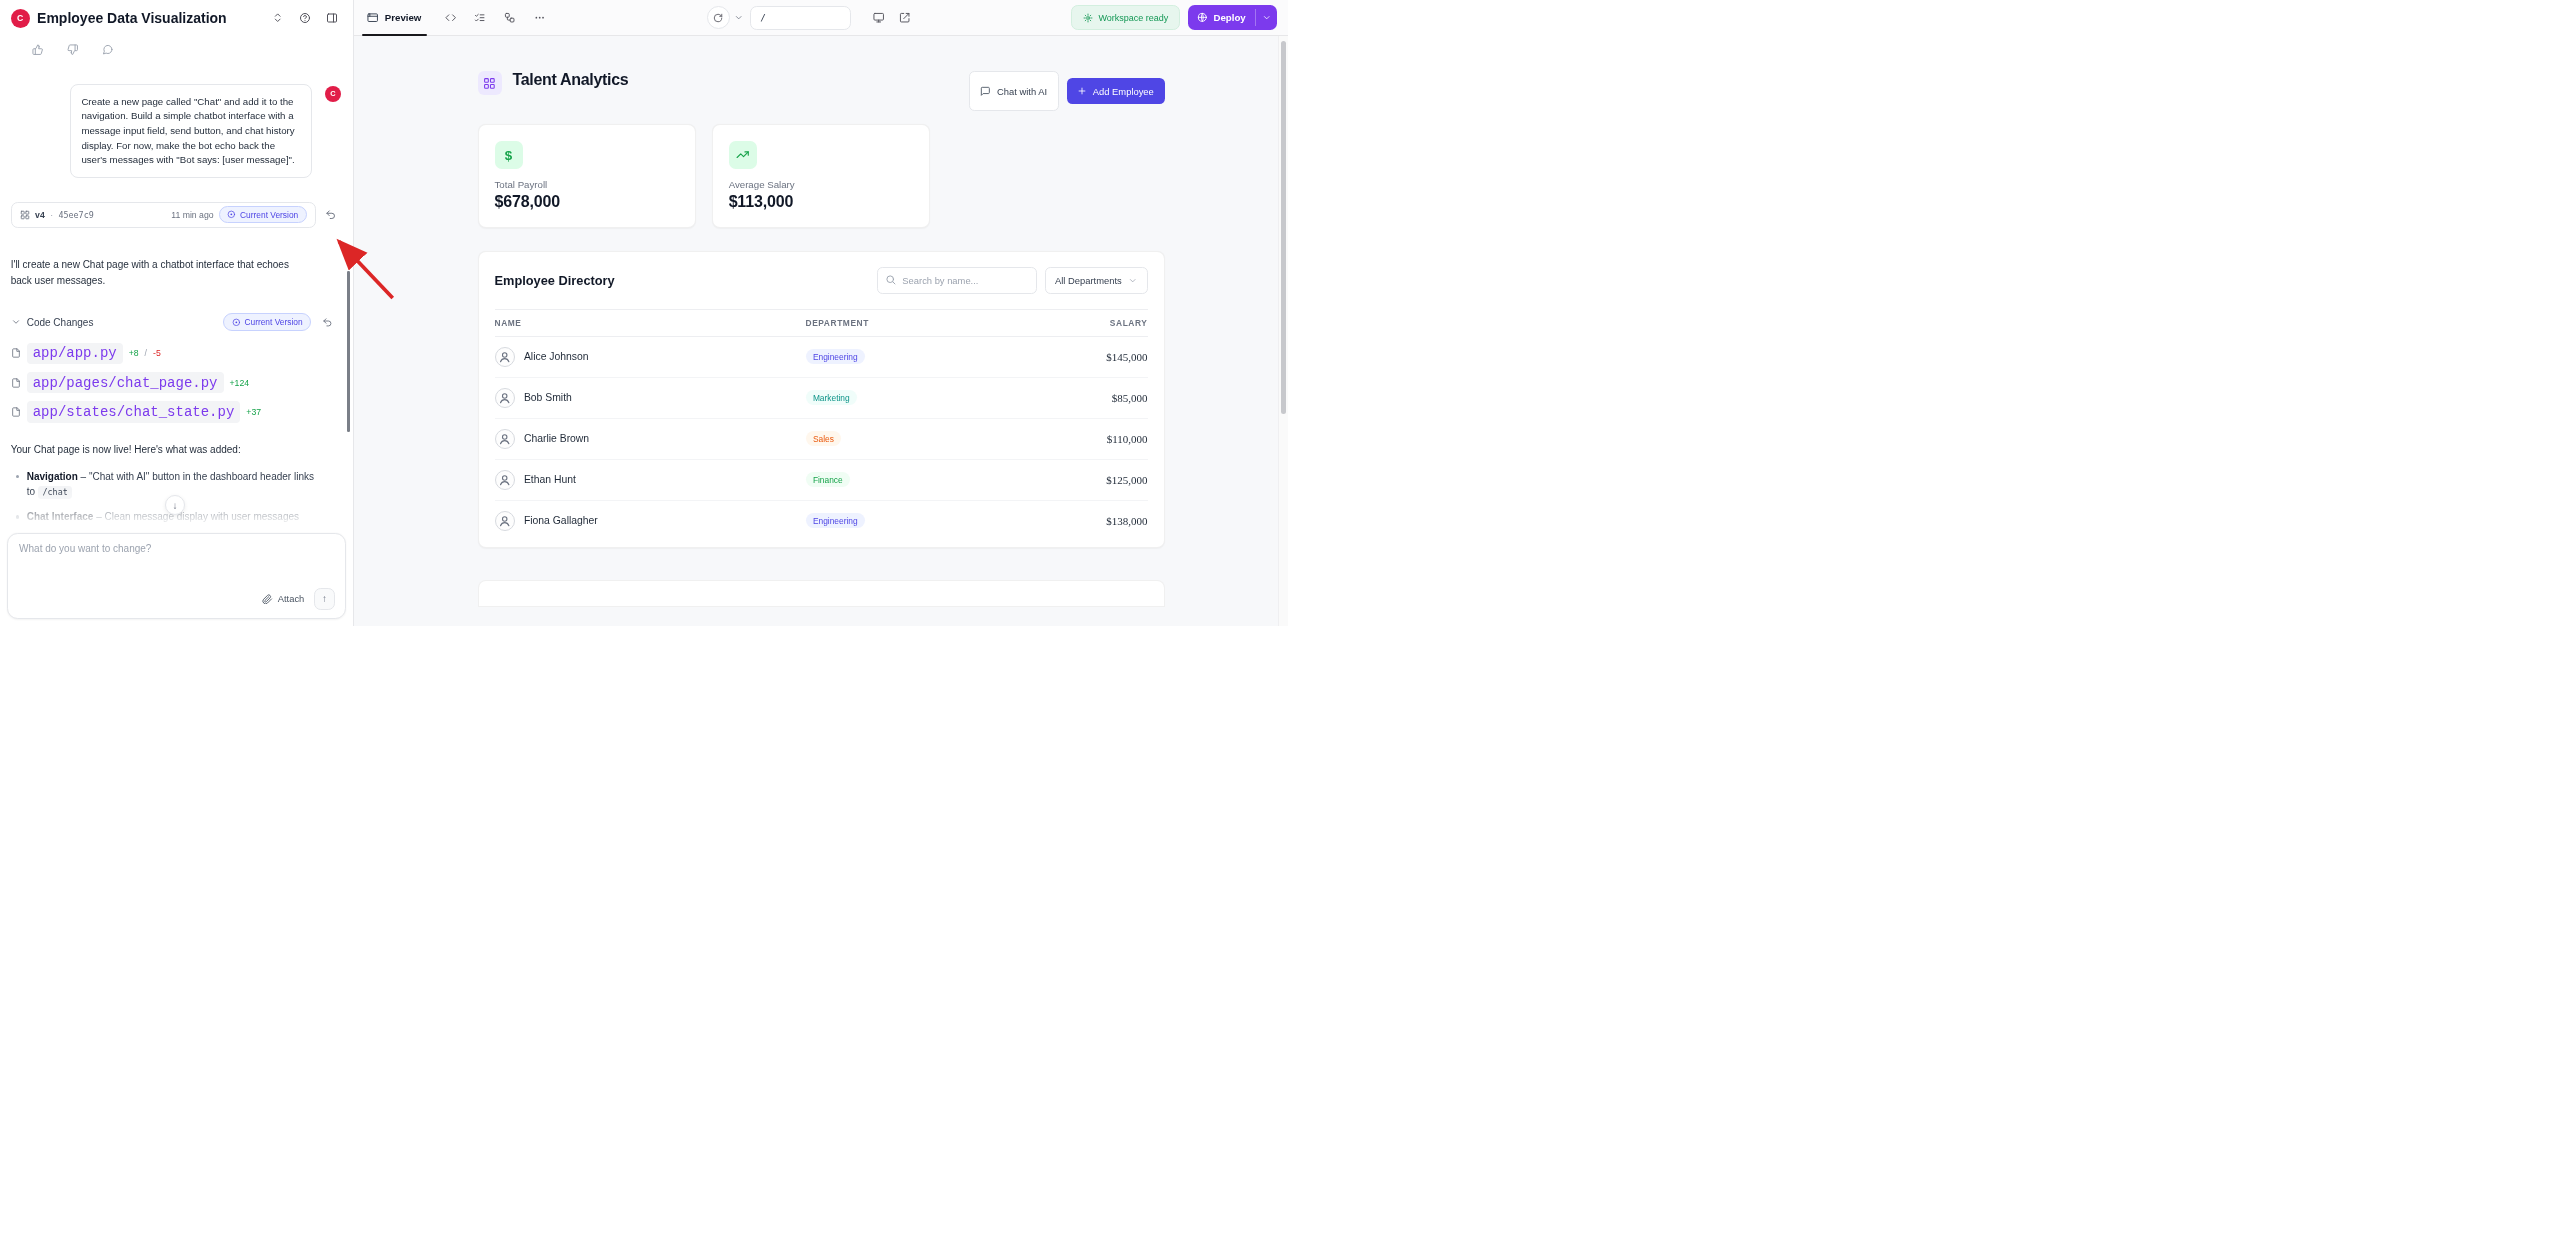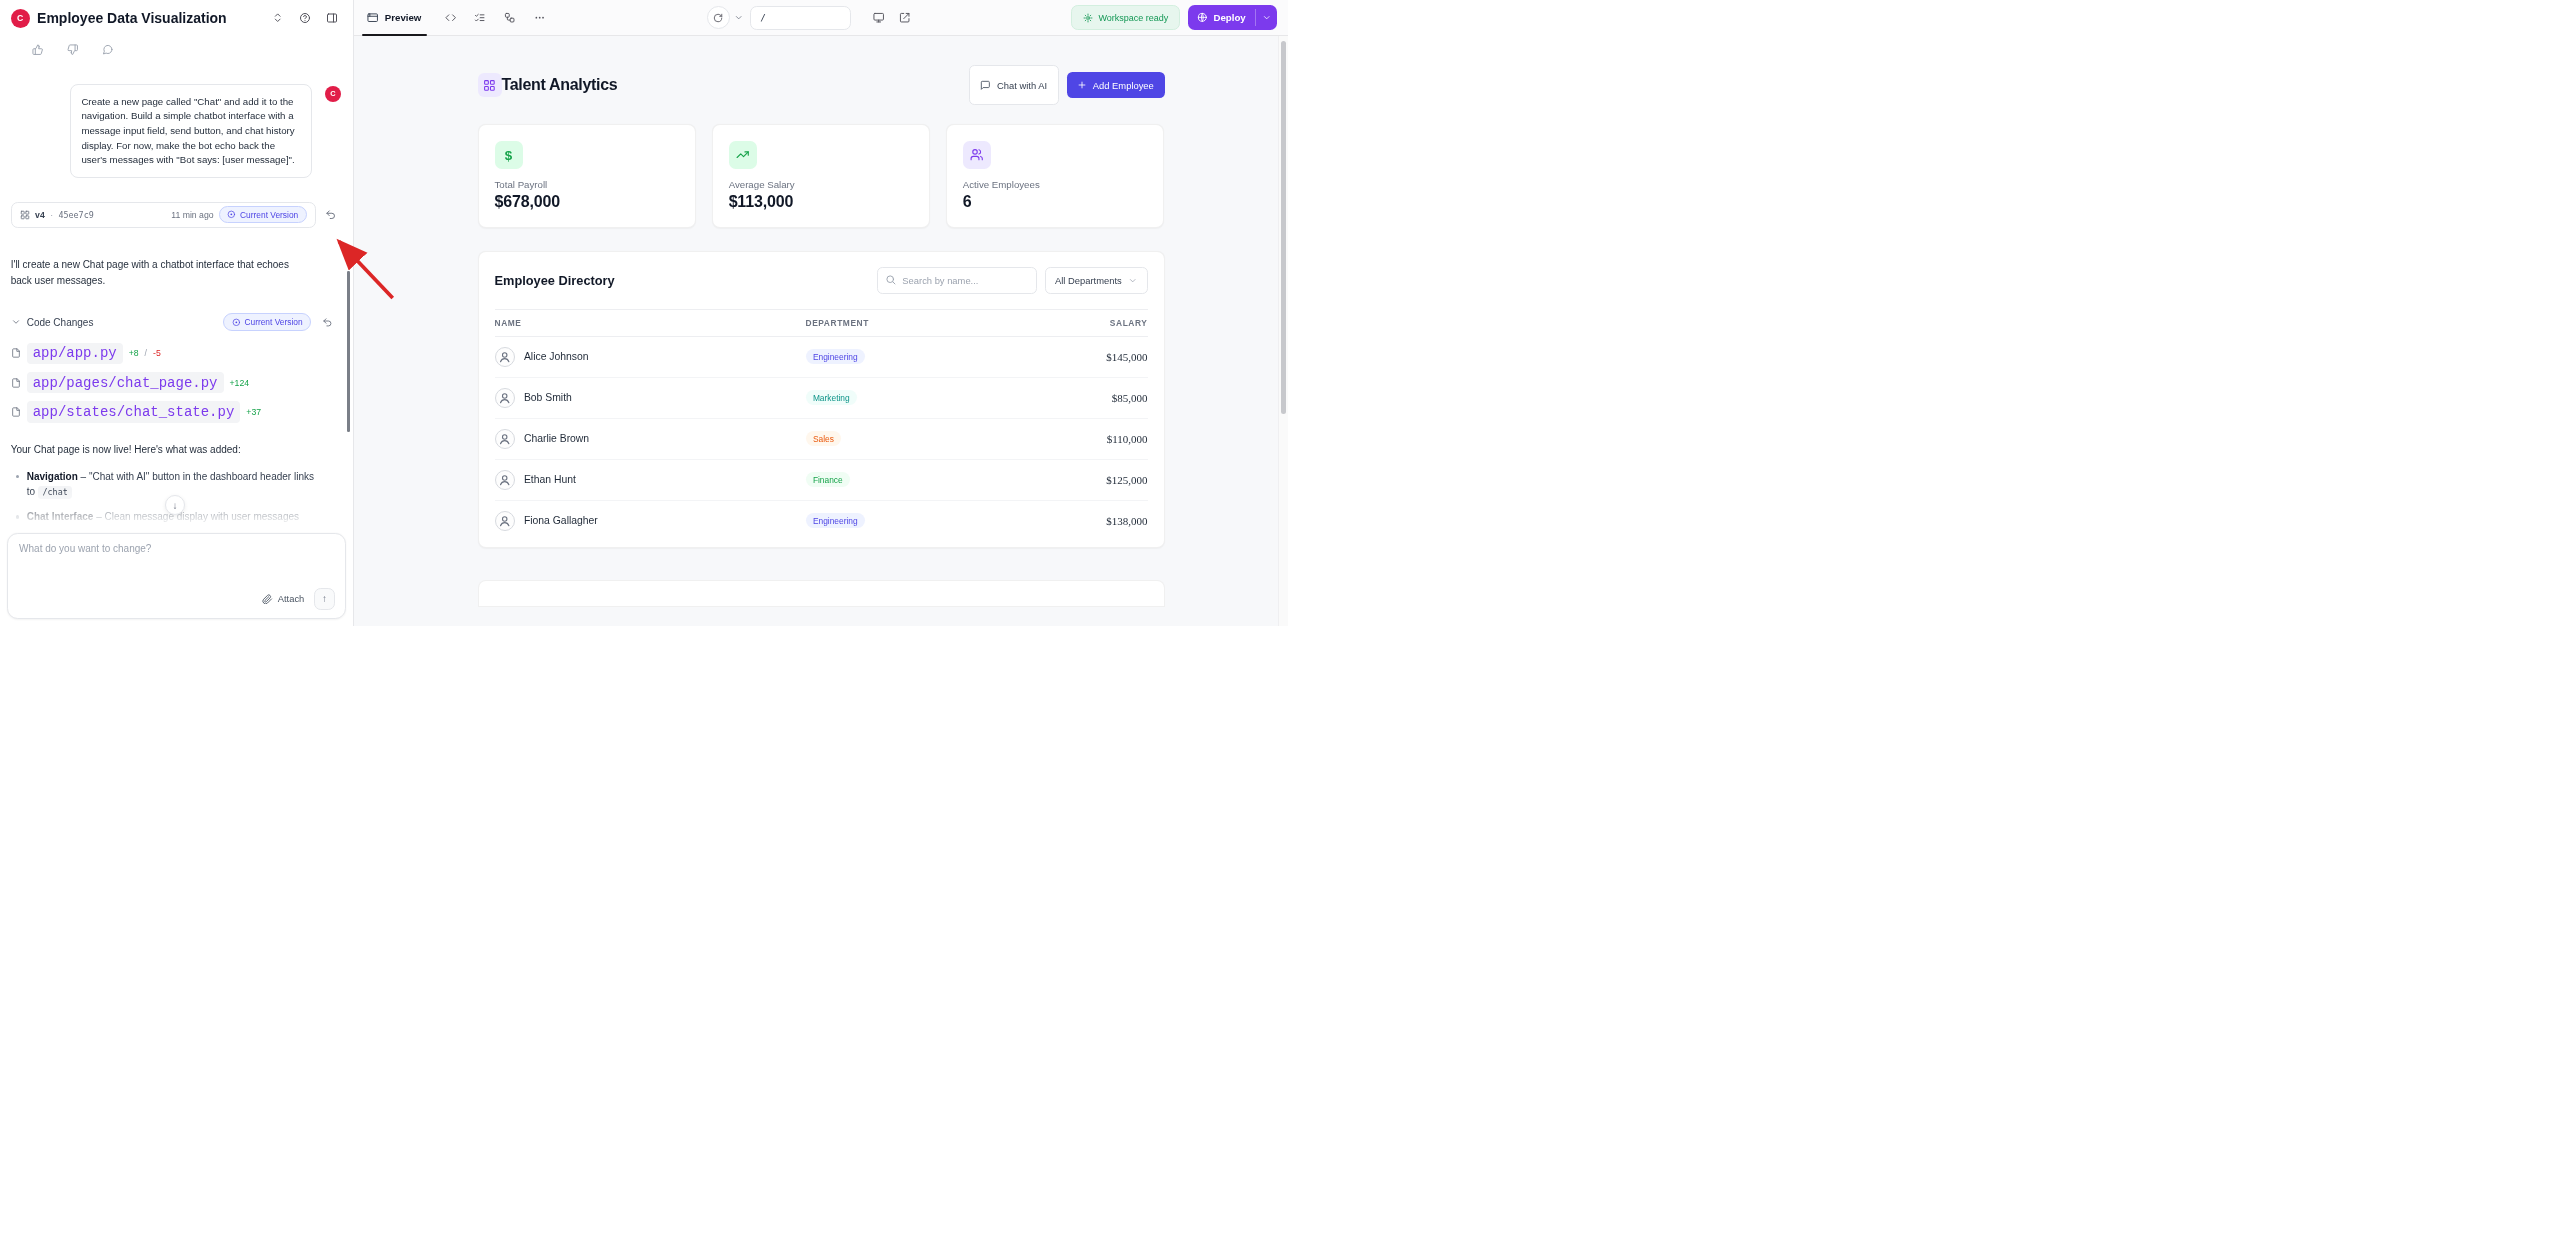--- a/index.html
+++ b/index.html
@@ -90,21 +90,21 @@
   .right-cluster{display:flex;align-items:center;gap:8px;}
   .ws-badge{display:flex;align-items:center;gap:5.4px;height:25.5px;padding:0 10.7px;border-radius:6.7px;background:#E7F6EE;border:0.7px solid #D3EFDF;color:#149855;font-size:9px;font-weight:500;}
   .deploy-btn{display:flex;align-items:stretch;height:25.5px;border-radius:6.7px;overflow:hidden;border:0;background:#7C3AED;color:#fff;padding:0;}
   .deploy-main{display:flex;align-items:center;gap:5.4px;padding:0 9.4px 0 9.4px;font-size:9.7px;font-weight:600;color:#fff;}
   .deploy-divider{width:0.7px;background:rgba(255,255,255,0.3);margin:4.7px 0;}
   .deploy-caret{display:flex;align-items:center;justify-content:center;width:21.5px;color:#fff;}
 
   .preview-canvas{flex:1;position:relative;background:#F7F8FA;overflow:hidden;}
   .app-content{width:687px;margin:0 auto;padding-top:35px;position:relative;}
 
-  .app-header{display:flex;align-items:center;gap:0;height:28px;}
+  .app-header{display:flex;align-items:flex-start;gap:11px;height:28px;}
   .app-logo{width:24px;height:24px;border-radius:6px;background:#EDE9FE;color:#7C3AED;display:flex;align-items:center;justify-content:center;}
   .app-title{font-size:16px;font-weight:700;letter-spacing:-0.02em;color:#111827;}
   .app-header-actions{margin-left:auto;display:flex;align-items:center;gap:8px;}
   .btn-secondary{display:flex;align-items:center;gap:6px;height:40px;padding:0 10.7px;border-radius:5.4px;border:0.7px solid #E5E7EB;background:#fff;color:#374151;font-size:9.4px;font-weight:500;}
   .btn-primary{display:flex;align-items:center;gap:5.4px;height:25.5px;padding:0 10.7px;border-radius:5.4px;border:0;background:#4F46E5;color:#fff;font-size:9.4px;font-weight:500;}
 
   .stats-row{display:grid;grid-template-columns:repeat(3,1fr);gap:15.4px;margin-top:25px;}
   .stat-card{background:#fff;border:0.7px solid rgba(0,0,0,0.06);border-radius:8px;box-shadow:0 0.7px 1.3px rgba(0,0,0,0.04);padding:16px;height:104px;}
   .stat-icon{width:28px;height:28px;border-radius:6.7px;display:flex;align-items:center;justify-content:center;}
   .stat-icon.green{background:#DCFCE7;color:#16A34A;}
@@ -524,32 +524,20 @@
           <div class="stat-card">
             <div class="stat-icon green">
                 <svg class="ic" width="13.4" height="13.4" viewBox="0 0 24 24">
                   <path d="m22 7-8.5 8.5-5-5L2 17"></path>
                   <path d="M16 7h6v6"></path>
                 </svg>
               </div>
             <div class="stat-label">Average Salary</div>
             <div class="stat-value">$113,000</div>
           </div>
-          <div class="stat-card">
-            <div class="stat-icon purple">
-                <svg class="ic" width="13.4" height="13.4" viewBox="0 0 24 24">
-                  <path d="M16 21v-2a4 4 0 0 0-4-4H6a4 4 0 0 0-4 4v2"></path>
-                  <circle cx="9" cy="7" r="4"></circle>
-                  <path d="M22 21v-2a4 4 0 0 0-3-3.87"></path>
-                  <path d="M16 3.13a4 4 0 0 1 0 7.75"></path>
-                </svg>
-              </div>
-            <div class="stat-label">Active Employees</div>
-            <div class="stat-value">6</div>
-          </div>
         </div>
 
         <div class="directory-card">
           <div class="dir-header">
             <div class="dir-title">Employee Directory</div>
             <div class="dir-controls">
               <div class="search-box">
                 <span class="mag">
                     <svg class="ic" width="11.4" height="11.4" viewBox="0 0 24 24">
                       <circle cx="11" cy="11" r="7"></circle>

